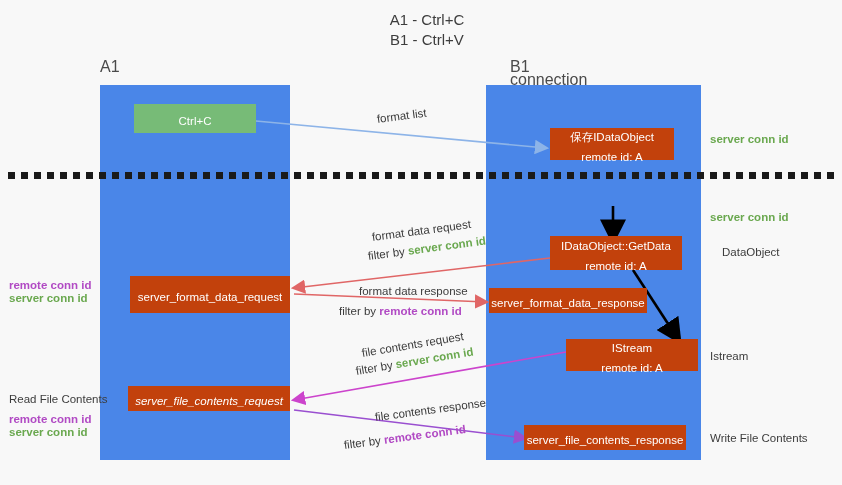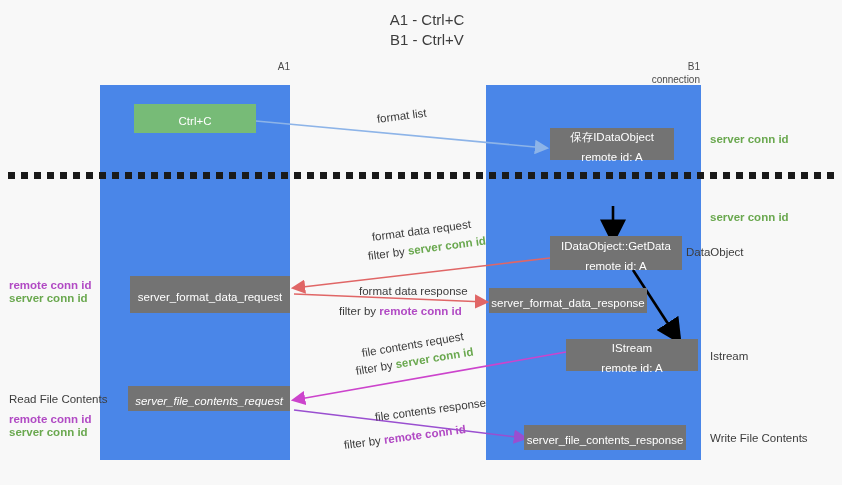--- a/index.html
+++ b/index.html
@@ -14,41 +14,41 @@
 
   
   .title{
     position:absolute;left:6px;top:10px;width:842px;
     text-align:center;font-size:15px;line-height:20px;color:#3d3d3d;
   }
   .title div{white-space:pre;}
 
   
   .col-head{
-    position:absolute;text-align:right;font-size:10px;line-height:13px;
+    position:absolute;text-align:left;font-size:16px;line-height:13px;
     color:#4a4a4a;
   }
 
   
   .lane{position:absolute;background:#4a86e8;}
 
   
   .dashed{
     position:absolute;left:8px;top:172px;width:828px;height:7px;
     background-image:repeating-linear-gradient(to right,#1a1a1a 0 7px,transparent 7px 13px);
   }
 
   
   .box{
     position:absolute;box-sizing:border-box;
     display:flex;flex-direction:column;align-items:center;justify-content:center;
     color:#ffffff;font-size:11.5px;line-height:13.5px;text-align:center;
   }
   .box.green{background:#77bb77;}
-  .box.orange{background:#737373;}
+  .box.orange{background:#c2410c;}
   .box span{display:block;white-space:nowrap;margin-top:7px;}
 
   
   .lbl{
     position:absolute;font-size:11.5px;line-height:14px;color:#3c3c3c;
     white-space:nowrap;
   }
   .lbl.green{color:#6aa84f;font-weight:bold;}
   .lbl.purple{color:#b14ac4;font-weight:bold;}
   .rot-a{transform:rotate(-7.5deg);transform-origin:left center;}
@@ -183,21 +183,21 @@
   <div class="edge-lbl rot-a" style="left:375px;top:410px;">
     <span>file contents response</span>
   </div>
   <div class="edge-lbl rot-a" style="left:344px;top:438px;">
     <span>filter by</span>
     <span class="cp">remote conn id</span>
   </div>
 
   <div class="lbl green" style="left:710px;top:132px;">server conn id</div>
   <div class="lbl green" style="left:710px;top:210px;">server conn id</div>
-  <div class="lbl" style="left:686px;top:245px;">DataObject</div>
+  <div class="lbl" style="left:722px;top:245px;">DataObject</div>
   <div class="lbl" style="left:710px;top:349px;">Istream</div>
   <div class="lbl" style="left:710px;top:431px;">Write File Contents</div>
 
   <div class="lbl purple" style="left:9px;top:278px;">remote conn id</div>
   <div class="lbl green" style="left:9px;top:291px;">server conn id</div>
 
   <div class="lbl" style="left:9px;top:392px;">Read File Contents</div>
   <div class="lbl purple" style="left:9px;top:412px;">remote conn id</div>
   <div class="lbl green" style="left:9px;top:425px;">server conn id</div>
 

